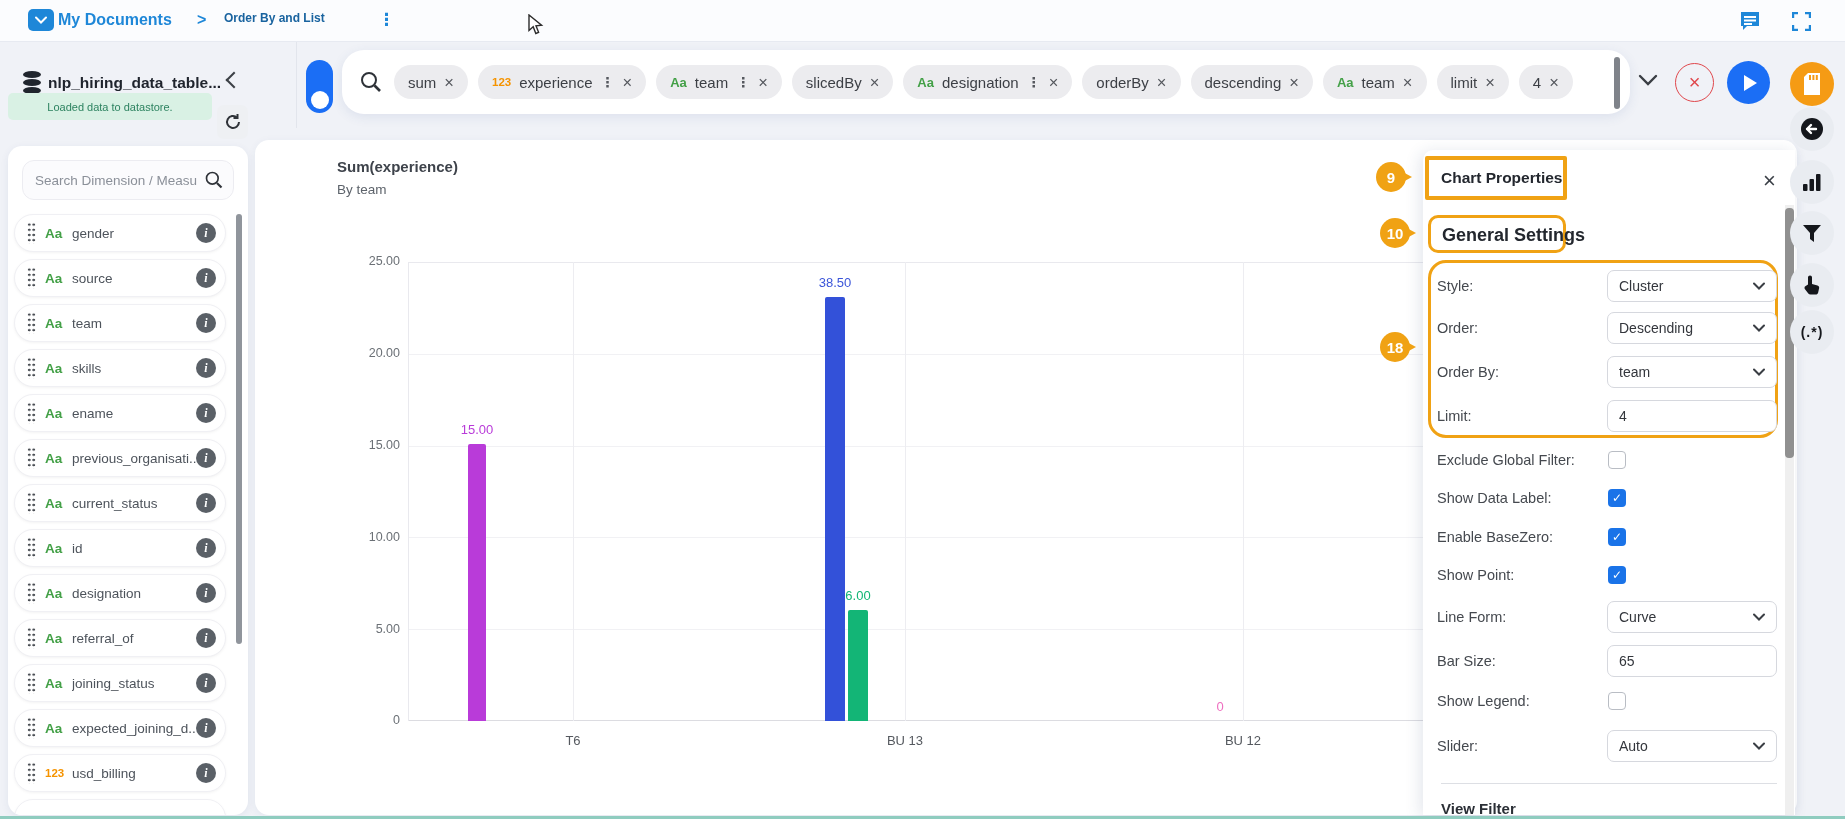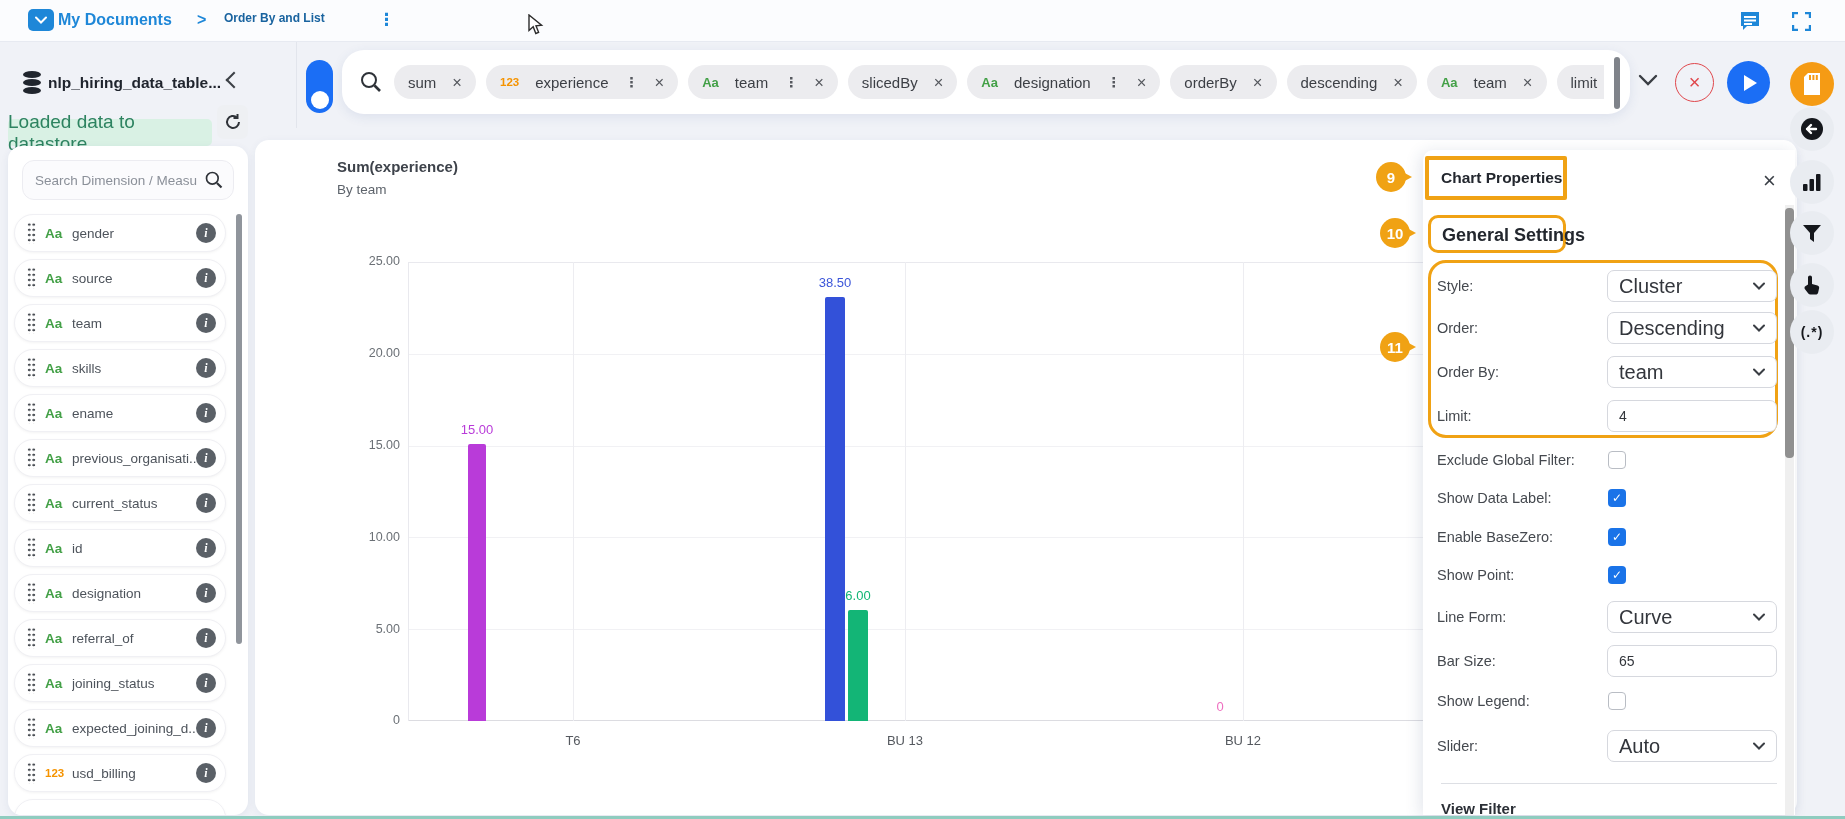--- a/index.html
+++ b/index.html
@@ -19,35 +19,35 @@
   .railbtn { position:absolute; left:1790px; width:44px; height:44px; border-radius:50%; background:#e9ecf1; display:flex; align-items:center; justify-content:center; z-index:45; }
   .railbtn.orange { background:#f59b14; }
   .regex-label { font-size:14px; font-weight:700; color:#15171c; letter-spacing:1px; }
 
   
   #qb-divider { position:absolute; left:296px; top:42px; width:1px; height:86px; background:#e2e5ec; }
   #mode-toggle { position:absolute; left:306px; top:60px; width:27px; height:53px; border-radius:14px; background:#1b6ef5; z-index:30; }
   #mode-knob { position:absolute; left:4.5px; top:31px; width:18px; height:18px; border-radius:50%; background:#fff; }
   #searchbox { position:absolute; left:342px; top:50px; width:1288px; height:64px; background:#fff; border-radius:22px; box-shadow:0 3px 12px rgba(45,75,150,.10); z-index:25; }
   #chips { position:absolute; left:52px; top:15px; width:1210px; height:34px; display:flex; gap:10px; overflow:hidden; }
-  .chip { height:34px; background:#ececef; border-radius:17px; display:flex; align-items:center; gap:16px; padding:0 14px; font-size:15px; color:#3c3f45; white-space:nowrap; }
+  .chip { height:34px; background:#ececef; border-radius:17px; display:flex; align-items:center; gap:8px; padding:0 14px; font-size:15px; color:#3c3f45; white-space:nowrap; }
   .chip .pfx-num { color:#f59300; font-weight:700; font-size:11.5px; }
   .chip .pfx-txt { color:#43a047; font-weight:700; font-size:13px; }
   .chip .menu { color:#55585e; font-weight:700; font-size:14px; }
   .chip .x { color:#55585e; font-size:16.5px; line-height:1; }
   #qb-scroll { position:absolute; left:1272px; top:7px; width:6px; height:52px; border-radius:3px; background:#7f838a; }
   #qb-caret { position:absolute; left:1638px; top:74px; z-index:26; }
   #btn-clear { position:absolute; left:1675px; top:63px; width:39px; height:39px; border-radius:50%; border:1.5px solid #e0474c; color:#e0474c; display:flex; align-items:center; justify-content:center; font-size:20px; background:transparent; z-index:26; }
   #btn-run { position:absolute; left:1727px; top:61px; width:43px; height:43px; border-radius:50%; background:#1b6ef5; display:flex; align-items:center; justify-content:center; z-index:26; }
   #btn-run .tri { width:0; height:0; border-top:8px solid transparent; border-bottom:8px solid transparent; border-left:13px solid #fff; margin-left:4px; }
 
   
   #sb-title { position:absolute; left:48px; top:74px; font-size:15.5px; font-weight:700; color:#1f242d; }
   #sb-collapse { position:absolute; left:228px; top:74px; width:12px; height:12px; border-left:2px solid #3c4046; border-bottom:2px solid #3c4046; transform:rotate(45deg); }
-  #sb-banner { position:absolute; left:8px; top:119px; width:204px; height:27px; background:#d9f1e4; border-radius:5px; display:flex; align-items:center; justify-content:center; font-size:19px; color:#2d8360; }
+  #sb-banner { position:absolute; left:8px; top:93px; width:204px; height:27px; background:#d9f1e4; border-radius:5px; display:flex; align-items:center; justify-content:center; font-size:11px; color:#2d8360; }
   #sb-refresh { position:absolute; left:217px; top:105px; width:31px; height:34px; background:#eef0f3; border-radius:7px; display:flex; align-items:center; justify-content:center; }
   #sb-card { position:absolute; left:8px; top:146px; width:240px; height:669px; background:#fff; border-radius:14px; box-shadow:0 2px 8px rgba(30,60,120,.07); overflow:hidden; }
   #sb-search { position:absolute; left:14px; top:14px; width:212px; height:40px; background:#fbfbfd; border:1px solid #ececf1; border-radius:12px; padding:0 36px 0 12px; font-size:13.5px; color:#555; font-family:inherit; }
   #sb-search::placeholder { color:#8b9099; }
   #sb-search-ic { position:absolute; left:196px; top:24px; }
   .field-row { position:absolute; left:6px; width:212px; height:38px; background:#fff; border:1px solid #f0f0f4; border-radius:19px; box-shadow:0 1px 3px rgba(0,0,0,.05); display:flex; align-items:center; padding:0 9px 0 12px; }
   .drag { width:9px; height:22px; background-image:radial-gradient(circle,#4b4f55 1.1px,transparent 1.4px); background-size:4.5px 5.2px; margin-right:9px; flex:0 0 auto; }
   .ftype { font-size:13.5px; font-weight:700; color:#43a047; width:27px; flex:0 0 auto; }
   .ftype.num { color:#f59300; font-size:11.5px; }
   .fname { font-size:13.5px; color:#4d535b; flex:1; white-space:nowrap; overflow:hidden; }
@@ -65,21 +65,21 @@
   .xlab { position:absolute; top:733px; text-align:center; font-size:13px; color:#55595f; z-index:2; }
   .bar { position:absolute; bottom:0; border-radius:2px 2px 0 0; }
   .dlab { position:absolute; text-align:center; font-size:13px; }
 
   
   #props { position:absolute; left:1423px; top:150px; width:372px; height:665px; background:#fff; border-radius:10px 0 0 0; box-shadow:-3px 2px 16px rgba(40,60,110,.13); z-index:20; }
   #p-title { position:absolute; left:1441px; top:169px; font-size:15.5px; font-weight:700; color:#23272e; z-index:22; }
   #p-close { position:absolute; left:1763px; top:168px; font-size:22px; color:#3a3f46; z-index:22; }
   #p-sec { position:absolute; left:1442px; top:225px; font-size:18px; font-weight:700; color:#23272e; z-index:22; }
   .orect { position:absolute; border:3px solid #f0a214; z-index:21; }
-  .pselect { position:absolute; left:1607px; width:170px; height:32px; border:1px solid #d6d8de; border-radius:7px; background:#fff; display:flex; align-items:center; justify-content:space-between; padding:0 11px; font-size:20px; color:#33363c; z-index:22; }
+  .pselect { position:absolute; left:1607px; width:170px; height:32px; border:1px solid #d6d8de; border-radius:7px; background:#fff; display:flex; align-items:center; justify-content:space-between; padding:0 11px; font-size:14px; color:#33363c; z-index:22; }
   .pinput { position:absolute; left:1607px; width:170px; height:32px; border:1px solid #d6d8de; border-radius:7px; background:#fff; padding:0 11px; font-size:14px; color:#33363c; font-family:inherit; z-index:22; }
   .plab { position:absolute; left:1437px; font-size:14.5px; color:#45494f; z-index:22; }
   .cb { position:absolute; left:1608px; width:18px; height:18px; border-radius:4px; z-index:22; display:flex; align-items:center; justify-content:center; }
   .cb.off { border:1.5px solid #b9bdc4; background:#fff; }
   .cb.on { background:#1a73e8; color:#fff; font-size:12px; font-weight:700; }
   #p-divider { position:absolute; left:1441px; top:783px; width:336px; height:1px; background:#dddfe4; z-index:22; }
   #p-footer { position:absolute; left:1441px; top:800px; font-size:15px; font-weight:700; color:#2b2f36; z-index:22; }
   #p-scrolltrack { position:absolute; left:1785px; top:205px; width:9px; height:610px; background:#efefef; z-index:23; }
   #p-scrollthumb { position:absolute; left:0; top:3px; width:9px; height:250px; border-radius:4px; background:#909090; }
 
@@ -481,21 +481,21 @@
 
 <div id="p-divider"></div>
 <span id="p-footer">View Filter</span>
 
 <div id="p-scrolltrack">
   <div id="p-scrollthumb"></div>
 </div>
 
 <div class="badge" style="left:1376px;top:162px;">9</div>
 <div class="badge" style="left:1380px;top:218px;">10</div>
-<div class="badge" style="left:1380px;top:332px;">11</div>
+<div class="badge" style="left:1380px;top:332px;">18</div>
 
 <div id="bottom-line"></div>
 
 <div id="cursor">
   <svg width="16" height="22" viewBox="0 0 16 22">
       <path d="M1 1 L1 16.5 L5.2 12.8 L7.8 19.5 L10.6 18.3 L8 11.8 L13.6 11.2 Z" fill="#fff" stroke="#2b2b2b" stroke-width="1.4"></path>
     </svg>
 </div>
 
 </body></html>

